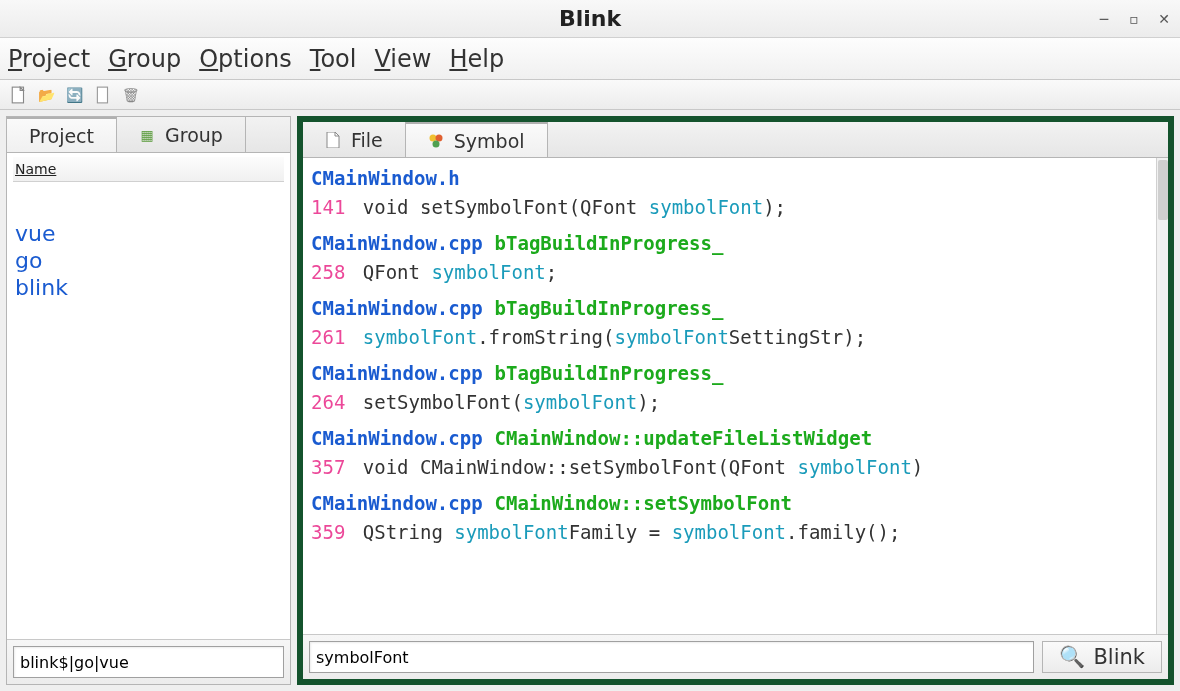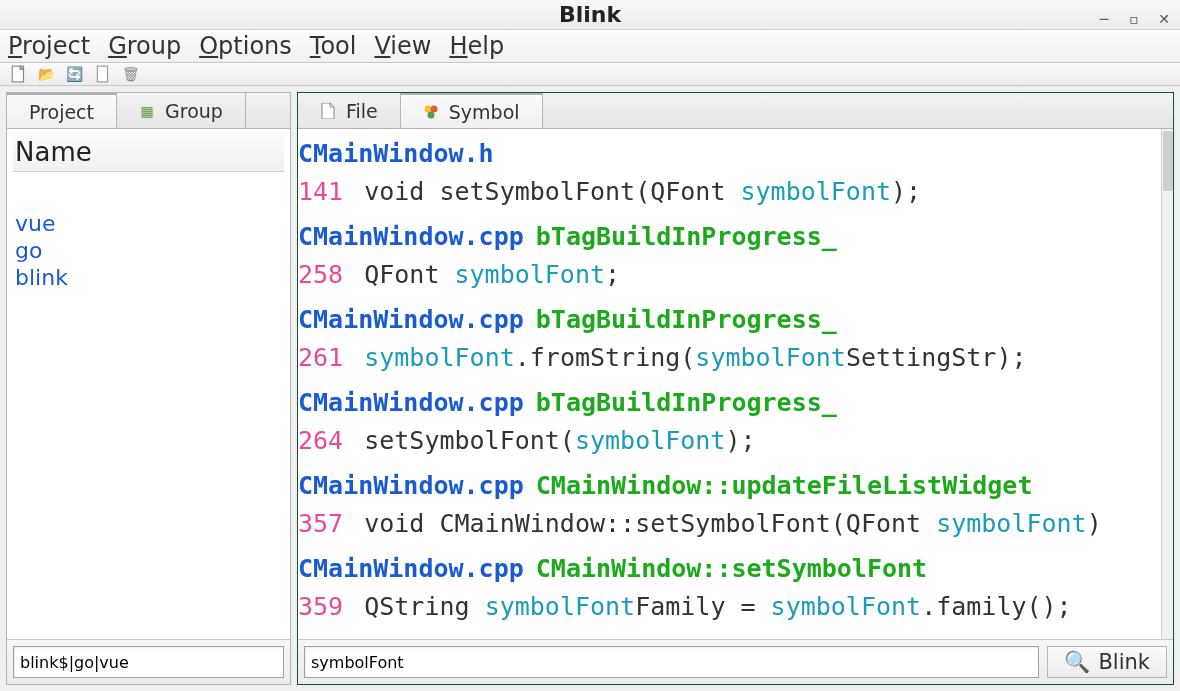--- a/index.html
+++ b/index.html
@@ -87,21 +87,21 @@
   width: 285px;
   display: flex;
   flex-direction: column;
   border: 1px solid #b5b5b5;
   background: #fff;
 }
 .right-panel {
   flex: 1;
   display: flex;
   flex-direction: column;
-  border: 1px solid #14532d;
+  border: 6px solid #14532d;
   background: #fff;
 }
 .tabs {
   display: flex;
   height: 36px;
   background: linear-gradient(#f2f2f2,#e6e6e6);
   border-bottom: 1px solid #b5b5b5;
 }
 .tab {
   display: flex;
@@ -124,25 +124,26 @@
 .panel-content {
   flex: 1;
   overflow: auto;
   background: #fff;
   position: relative;
 }
 .panel-content.left {
   padding: 4px 6px;
 }
 .name-header {
-  font-size: 26px;
+  font-size: 14px;
   color: #222;
   border-bottom: 1px solid #d0d0d0;
   padding: 4px 2px;
   background: linear-gradient(#fcfcfc,#f0f0f0);
+  text-decoration: underline;
 }
 .proj-list {
   padding: 2px 2px;
   margin-top: 36px;
 }
 .proj-item {
   font-size: 22px;
   color: #1a5bd0;
   cursor: pointer;
   padding: 1px 0;
@@ -171,23 +172,23 @@
   border: 1px solid #b5b5b5;
   background: linear-gradient(#fafafa,#ececec);
   font-size: 21px;
   color: #333;
   display: flex;
   align-items: center;
   gap: 8px;
   cursor: pointer;
 }
 .results {
-  padding: 6px 0;
+  padding: 6px 8px;
   font-family: "DejaVu Sans Mono", monospace;
-  font-size: 25px;
+  font-size: 19px;
   line-height: 1.5;
 }
 .result-block {
   margin-bottom: 8px;
 }
 .result-header {
   font-weight: bold;
 }
 .result-header .file { color: #1a5bd0; }
 .result-header .ctx { color: #1caa1c; margin-left: 12px; }

